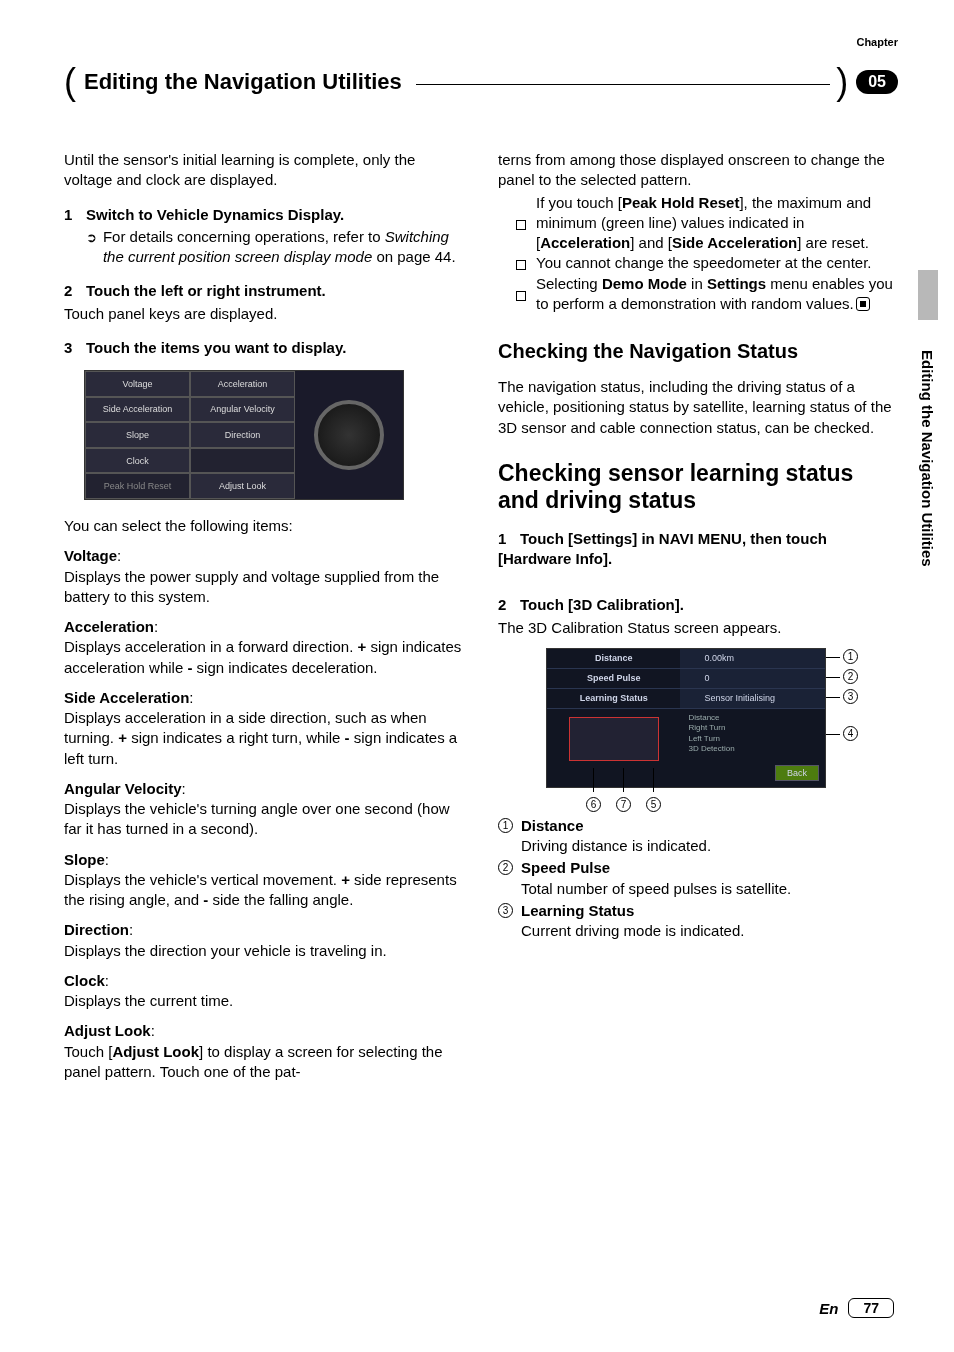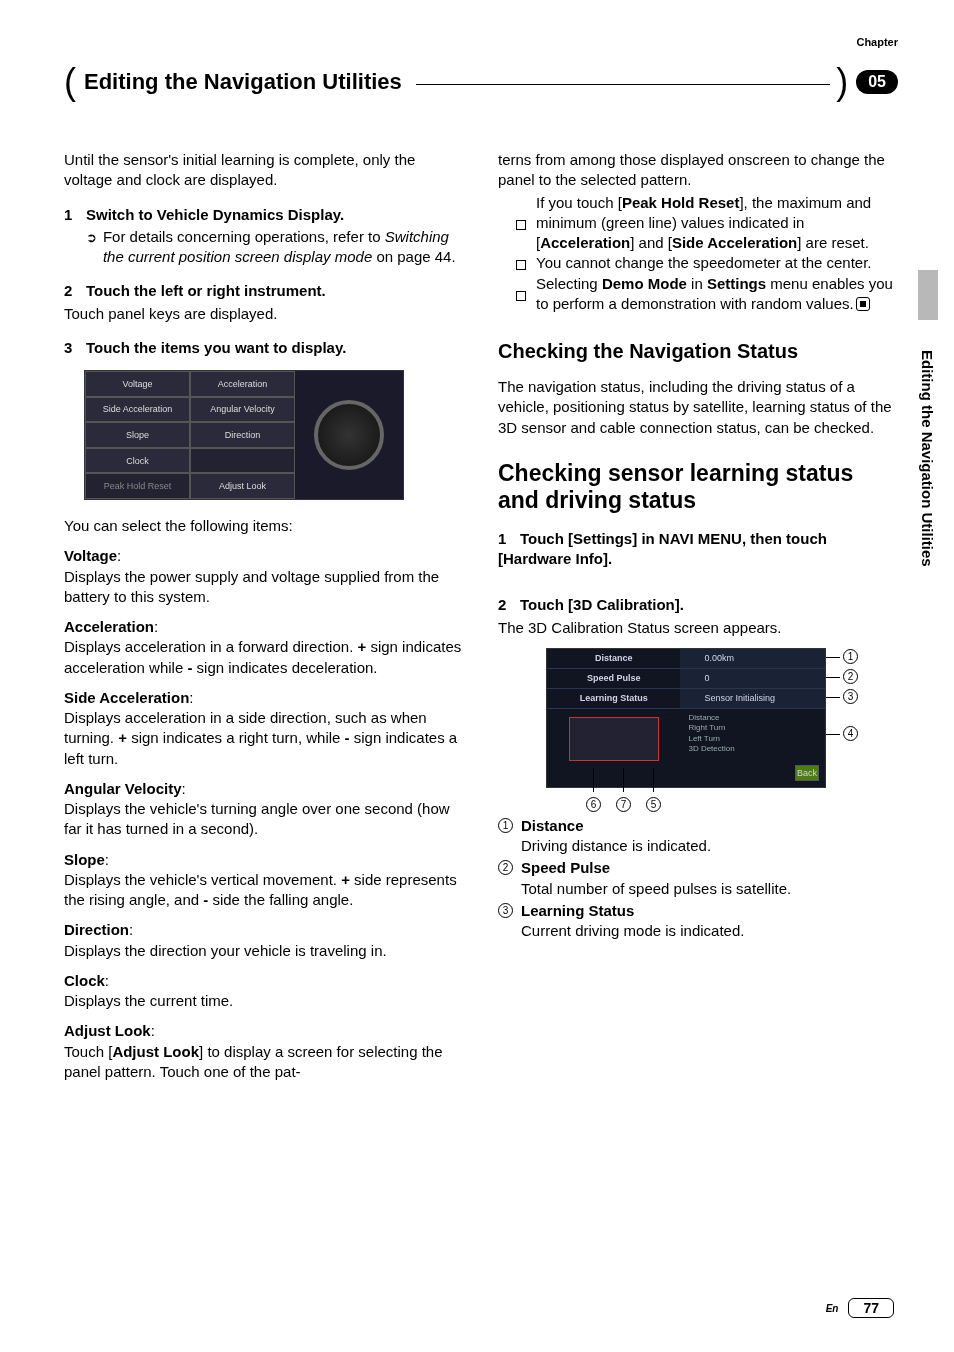--- a/index.html
+++ b/index.html
@@ -122,31 +122,31 @@
     position: absolute; left: 0; top: 0; width: 280px; height: 140px;
     background: #111522; border: 1px solid #333;
   }
   .panel2 .row { height: 20px; border-bottom: 1px solid #2a3550; display:flex; }
   .panel2 .lbl { flex:0 0 48%; color:#cfd5e8; font-size:9px; display:flex; align-items:center; justify-content:center; font-weight:bold; }
   .panel2 .val { flex:1; color:#cfd5e8; font-size:9px; display:flex; align-items:center; padding-left:24px; background:#1a2236; }
   .panel2 .mid { height: 60px; display:flex; }
   .panel2 .mid .left { flex:0 0 48%; display:flex; align-items:center; justify-content:center; }
   .panel2 .mid .mini { width:90px; height:44px; border:1px solid #c33; background:#223; }
   .panel2 .mid .right { flex:1; color:#9aa; font-size:8px; padding:4px 0 0 8px; line-height:1.3; }
-  .panel2 .back { position:absolute; right:6px; bottom:6px; width:24px; height:16px; border:1px solid #556; background:#4d7c0f; color:#cfd5e8; font-size:9px; display:flex; align-items:center; justify-content:center; }
+  .panel2 .back { position:absolute; right:6px; bottom:6px; width:44px; height:16px; border:1px solid #556; background:#4d7c0f; color:#cfd5e8; font-size:9px; display:flex; align-items:center; justify-content:center; }
   .callout { position:absolute; font-size:11px; }
   .co-line { position:absolute; background:#000; }
   .circ { display:inline-block; width:15px; height:15px; border:1px solid #000; border-radius:50%; font-size:10px; text-align:center; line-height:13px; }
   .list-defs { margin-top: 8px; }
   .def-row { display:flex; margin-top: 2px; }
   .def-row .circ { margin-right: 8px; flex-shrink:0; margin-top:2px;}
   .def-body { flex:1; }
   .def-sub { margin-left: 23px; }
   .footer { position:absolute; bottom: 34px; right: 60px; display:flex; align-items:center; gap:10px; }
-  .footer .en { font-size: 10px; font-weight: bold; font-style: italic;}
+  .footer .en { font-size: 15px; font-weight: bold; font-style: italic;}
   .pg { border:1.5px solid #000; border-radius: 6px; padding: 1px 14px; font-size: 14px; font-weight: bold; }
 </style>
 </head>
 <body>
 
 <div class="chapter-label">Chapter</div>
 
 <div class="title-bar">
   <span class="title-paren-left">(</span>
   <span class="title-text">Editing the Navigation Utilities</span>

